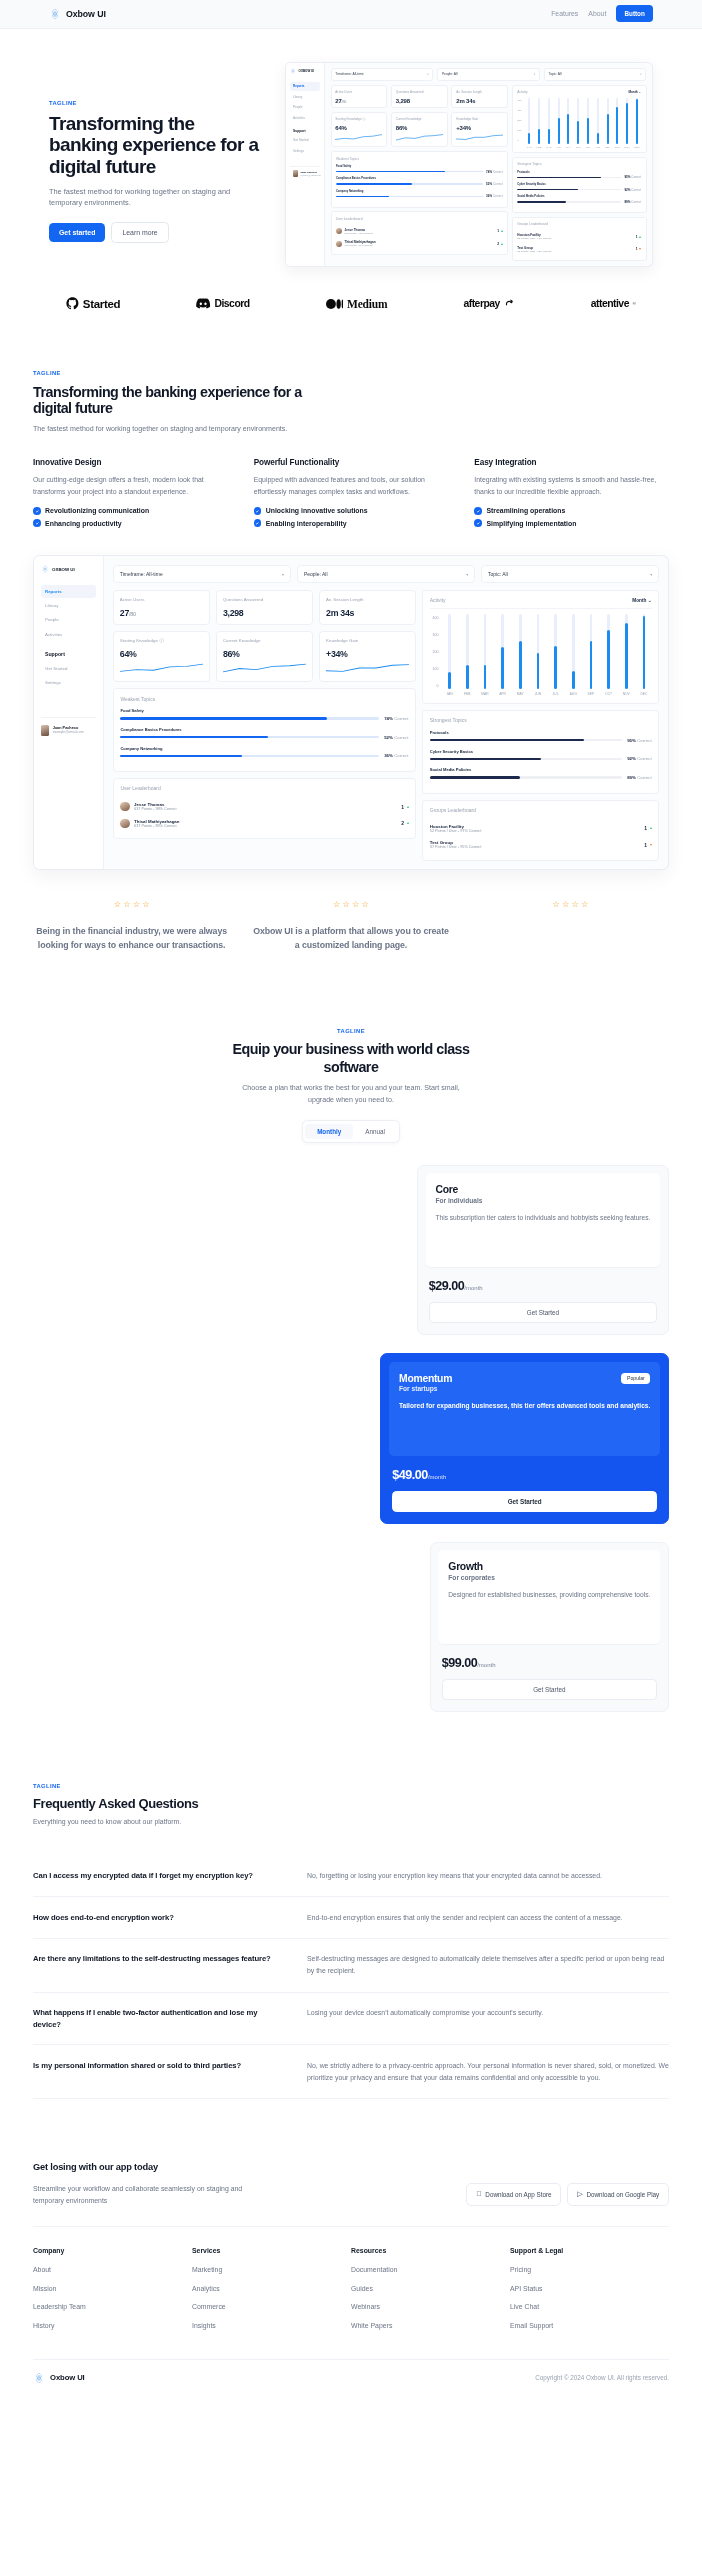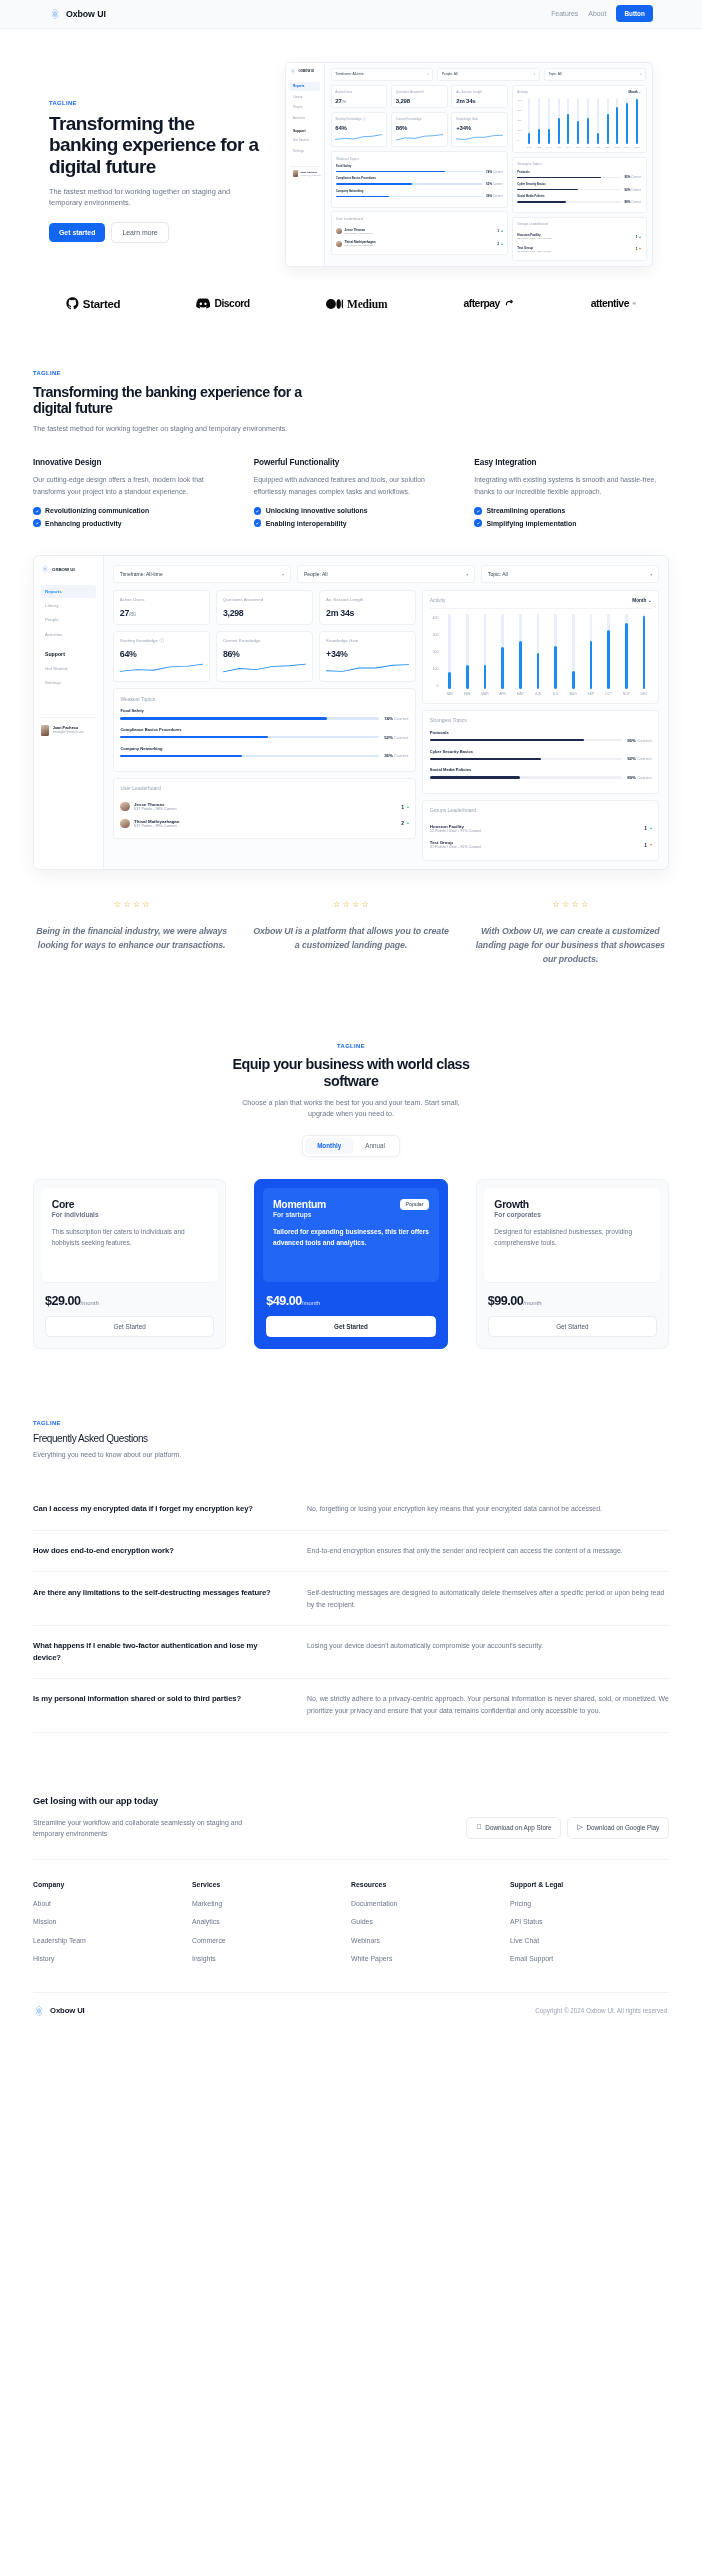--- a/index.html
+++ b/index.html
@@ -215,37 +215,37 @@
   .bd-bbg { width: 2.7px; flex: 1; background: #e8eefb; border-radius: 1.6px; display: flex; flex-direction: column; justify-content: flex-end; }
   .bd-bfl { width: 100%; background: #1b8cf0; border-radius: 1.6px; }
   .bd-xl { font-size: 3.3px; color: #9aa3b2; margin-top: 2.7px; }
 
   
   .testi { display: flex; gap: 22px; padding: 31px 0 38px 0; }
   .testi-col { flex: 1; text-align: center; }
   .stars { display: flex; gap: 2.2px; justify-content: center; margin-bottom: 14.3px; }
   .star { font-size: 8.2px; color: #f0a830; line-height: 1; }
   .testi-q {
-    font-size: 8.8px; line-height: 1.62; font-style: italic; font-weight: 600;
+    font-size: 8.8px; line-height: 1.62; font-weight: 600;
     color: #6b7487; letter-spacing: -0.1px;
   }
 
   
   .pricing { padding: 38px 0 22px 0; text-align: center; }
   .pricing .tagline { text-align: center; }
   .price-h2 { font-size: 14.3px; font-weight: 700; letter-spacing: -0.5px; line-height: 1.2; color: #111827; }
   .price-sub { font-size: 7.1px; line-height: 1.6; color: #6b7487; margin-top: 7.7px; }
   .toggle {
     display: inline-flex; background: #fff; border: 0.5px solid #eceff4; border-radius: 5.5px;
     padding: 2.2px; margin-top: 14.3px; box-shadow: 0 1.1px 4.4px rgba(16,24,40,0.04);
   }
   .toggle-opt { font-size: 6.3px; padding: 4.4px 12px; border-radius: 3.8px; color: #5a6375; cursor: pointer; }
   .toggle-opt.active { background: #f6f8fb; color: #1366f2; font-weight: 600; }
 
-  .plans { display: flex; gap: 28px; margin-top: 22px; align-items: flex-end; }
+  .plans { display: flex; gap: 18px; margin-top: 22px; align-items: flex-end; flex-direction: column; }
   .plan {
     flex: 1; background: #f8fafc; border: 0.5px solid #eef1f6; border-radius: 7.1px;
     padding: 7.7px; display: flex; flex-direction: column; text-align: left;
   }
   .plan.featured { background: #1555ef; border-color: #1555ef; padding: 7.7px; }
   .plan-body {
     background: #fff; border-radius: 5px; padding: 11px 10px; min-height: 94px;
     box-shadow: 0 0.5px 1.1px rgba(16,24,40,0.04);
   }
   .plan.featured .plan-body { background: #2166f5; box-shadow: none; }
@@ -267,21 +267,21 @@
   .plan.featured .plan-price .per { color: #dbe6ff; }
   .plan-cta {
     display: block; width: 100%; margin-top: 8.8px; background: #fff; border: 0.5px solid #e9edf3;
     border-radius: 4.4px; padding: 6px; font-size: 6.3px; color: #4b5468; cursor: pointer;
     font-family: inherit;
   }
   .plan.featured .plan-cta { border-color: #fff; color: #1f2937; font-weight: 600; }
 
   
   .faq { padding: 49px 0 33px 0; }
-  .faq-h2 { font-size: 10px; font-weight: 400; letter-spacing: -0.4px; color: #111827; }
+  .faq-h2 { font-size: 13px; font-weight: 700; letter-spacing: -0.4px; color: #111827; }
   .faq-sub { font-size: 6.9px; color: #6b7487; margin-top: 6.6px; }
   .faq-list { margin-top: 31px; }
   .faq-item { display: flex; gap: 22px; padding: 14.3px 0; border-bottom: 0.5px solid #eef1f5; }
   .faq-item:first-child { border-top: none; }
   .faq-q { width: 252px; font-size: 7.7px; font-weight: 700; line-height: 1.5; color: #111827; letter-spacing: -0.1px; }
   .faq-a { flex: 1; font-size: 6.9px; line-height: 1.75; color: #6b7487; }
 
   
   .cta { padding: 30px 0 0 0; }
   .cta-h3 { font-size: 9.3px; font-weight: 700; color: #111827; letter-spacing: -0.2px; }
@@ -1021,21 +1021,20 @@
       </div>
     <div class="testi-q">Oxbow UI is a platform that allows you to create a customized landing page.</div>
   </div>
   <div class="testi-col">
     <div class="stars">
         <span class="star">☆</span>
         <span class="star">☆</span>
         <span class="star">☆</span>
         <span class="star">☆</span>
       </div>
-    <div class="testi-q">With Oxbow UI, we can create a customized landing page for our business that showcases our products.</div>
   </div>
 </div>
 
 <div class="container pricing">
   <div class="tagline">TAGLINE</div>
   <h2 class="price-h2" style="max-width:258px;margin:0 auto">Equip your business with world class software</h2>
   <p class="price-sub" style="max-width:219px;margin:7.7px auto 0">Choose a plan that works the best for you and your team. Start small, upgrade when you need to.</p>
   <div class="toggle">
     <div class="toggle-opt active">Monthly</div>
     <div class="toggle-opt">Annual</div>

